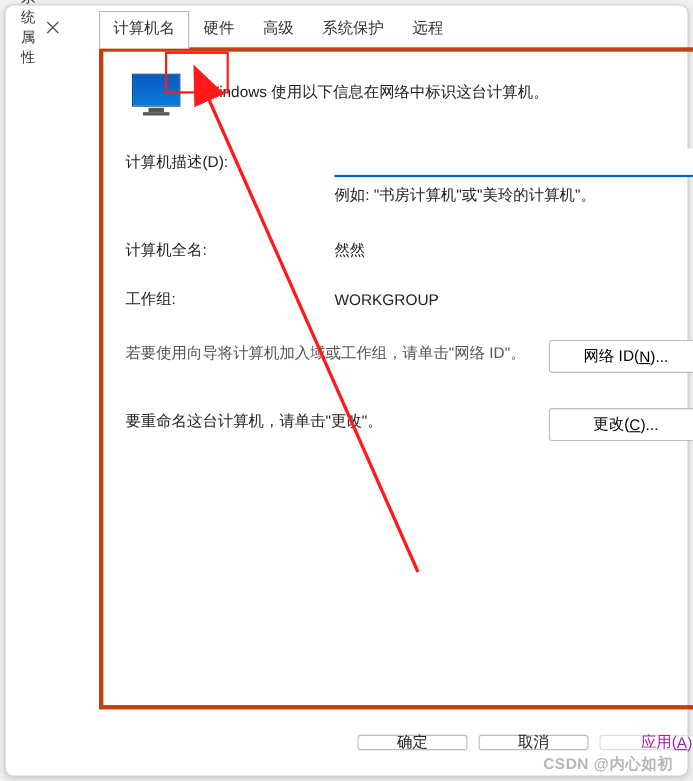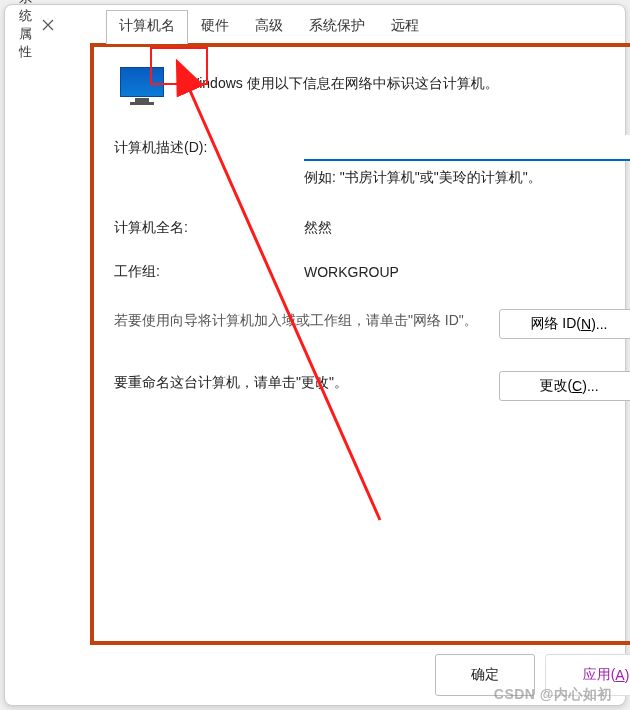--- a/index.html
+++ b/index.html
@@ -4,42 +4,42 @@
   <style>
     * { box-sizing: border-box; margin: 0; padding: 0; font-family: "Microsoft YaHei", "Segoe UI", sans-serif; }
     body { background: #f0f0f0; width: 630px; height: 710px; overflow: hidden; position: relative; }
     .window { position: absolute; left: 4px; top: 4px; width: 622px; height: 702px; background: #fff; border: 1px solid #ccc; border-radius: 8px; box-shadow: 0 2px 6px rgba(0,0,0,0.15); display: flex; flex-direction: row; }
     .titlebar { height: 40px; display: flex; align-items: center; padding: 0 14px; }
     .titlebar-title { font-size: 13px; color: #333; flex: 1; }
     .close-btn { width: 32px; height: 32px; display: flex; align-items: center; justify-content: center; color: #555; font-size: 14px; cursor: pointer; border-radius: 4px; }
     .content { flex: 1; padding: 0 12px 0px 12px; display: flex; flex-direction: column; }
     .tabstrip { display: flex; height: 34px; position: relative; margin-top: 4px; }
     .tab { padding: 6px 12px; font-size: 14px; color: #333; border: 1px solid transparent; border-bottom: none; position: relative; top: 1px; background: #fff; cursor: pointer; }
-    .tab.active { border: 1px solid #bcbcbc; border-bottom: 1px solid #fff; z-index: 2; margin-left: 16px; }
+    .tab.active { border: 1px solid #bcbcbc; border-bottom: 1px solid #fff; z-index: 2; }
     .tab-highlight { position: absolute; border: 2px solid #ff1a1a; pointer-events: none; z-index: 60; }
     .tabpage { border: 4px solid #c2410c; flex: 1; padding: 20px 20px 20px 20px; position: relative; }
     .inforow { display: flex; align-items: flex-start; margin-bottom: 18px; }
     .monitor-icon { width: 48px; height: 40px; margin-right: 20px; margin-left: 4px; display: flex; flex-direction: column; align-items: center; }
     .screen { width: 44px; height: 30px; background: linear-gradient(180deg,#0a5bc0,#0a7bd8); border: 1px solid #074a8f; }
     .stand { width: 14px; height: 4px; background: #555; margin-top: 1px; }
     .base { width: 24px; height: 3px; background: #555; }
     .info-text { font-size: 14px; color: #222; padding-top: 8px; }
     .form-grid { margin-top: 26px; }
     .row { display: flex; align-items: center; min-height: 30px; margin-bottom: 14px; }
     .label { width: 190px; font-size: 14px; color: #222; }
     .value-col { flex: 1; font-size: 14px; color: #222; }
     .desc-input { width: 335px; height: 26px; border: none; border-bottom: 2px solid #0067c0; outline: none; font-size: 14px; padding: 2px 4px; }
     .example { font-size: 14px; color: #222; margin-left: 190px; margin-top: -8px; margin-bottom: 26px; }
     .action-row { display: flex; align-items: flex-start; margin-top: 22px; }
     .action-text { flex: 1; font-size: 14px; color: #555; padding-right: 20px; line-height: 1.6; }
     .action-text.dark { color: #222; }
     .side-btn { width: 140px; height: 30px; font-size: 14px; background: #fff; border: 1px solid #bcbcbc; border-radius: 3px; cursor: pointer; display: flex; align-items: center; justify-content: center; }
     .side-btn .ul { text-decoration: underline; }
     .footer { height: 60px; display: flex; align-items: center; justify-content: flex-end; padding: 0 18px; gap: 10px; }
-    .footer-btn { width: 100px; height: 42px; font-size: 14px; background: #fff; border: 1px solid #bcbcbc; border-radius: 3px; cursor: pointer; display: flex; align-items: center; justify-content: center; color: #222; }
+    .footer-btn { width: 100px; height: 14px; font-size: 14px; background: #fff; border: 1px solid #bcbcbc; border-radius: 3px; cursor: pointer; display: flex; align-items: center; justify-content: center; color: #222; }
     .footer-btn.disabled { color: #a21caf; border-color: #ddd; cursor: default; padding-left: 22px; }
     .footer-btn .ul { text-decoration: underline; }
     .arrow-svg { position: absolute; left: 0; top: 0; pointer-events: none; z-index: 50; }
     .watermark { position: absolute; right: 18px; bottom: 6px; font-size: 14px; color: rgba(120,120,120,0.55); z-index: 70; letter-spacing: 0.5px; font-weight: bold; }
   </style>
 </head>
 <body>
 
 <div class="window">
   <div class="titlebar">
@@ -102,20 +102,21 @@
             <span>更改(</span>
               <span class="ul">C</span>
               <span>)...</span>
           </button>
         </div>
       </div>
     </div>
 
     <div class="footer">
       <button class="footer-btn">确定</button>
+      <button class="footer-btn">取消</button>
       <button class="footer-btn disabled">
         <span>应用(</span>
           <span class="ul">A</span>
           <span>)</span>
       </button>
     </div>
   </div>
 </div>
 
 <div class="tab-highlight" id="hl" style="left: 150px; top: 47px; width: 58px; height: 38px;"></div>

